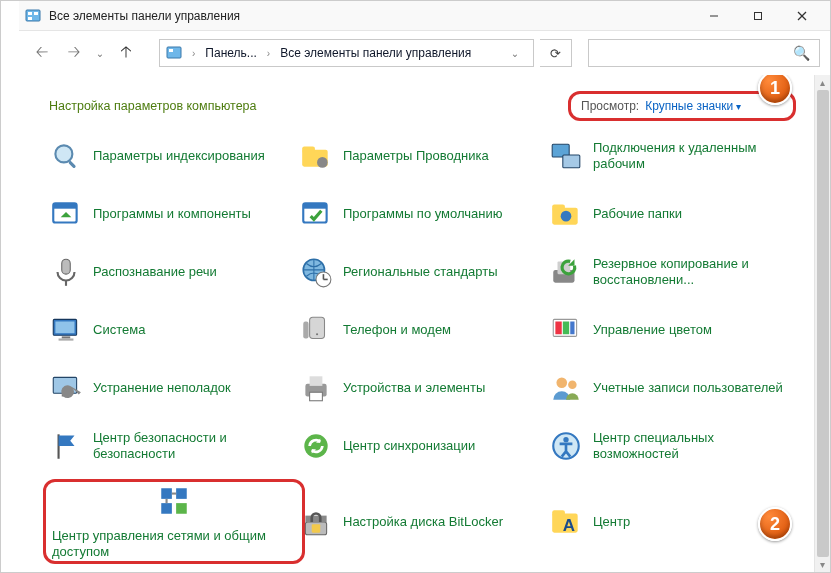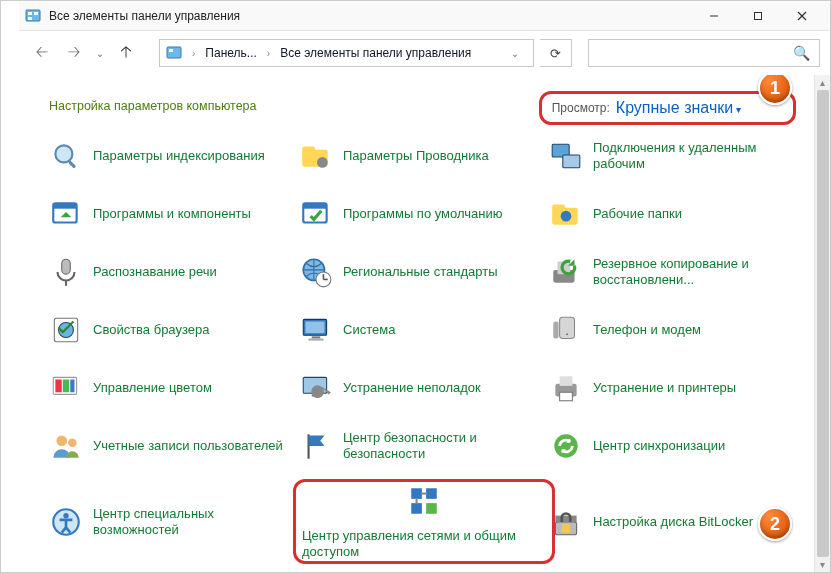--- a/index.html
+++ b/index.html
@@ -24,21 +24,21 @@
   .addr-drop { width: 24px; display:flex; justify-content:center; color:#777; font-size:10px; }
   .refresh-wrap { width: 32px; height: 28px; border:1px solid #c9c9c9; border-left:none; display:flex;align-items:center;justify-content:center;color:#444;font-size:13px;}
   .search-wrap { width: 232px; height: 28px; border: 1px solid #c9c9c9; margin-left: 10px; display:flex;align-items:center;justify-content:flex-end;padding:0 8px;color:#555;}
   .search-wrap .mag { font-size: 14px; }
 
   
   .content { padding: 24px 18px 10px 30px; flex: 1; overflow: hidden; position: relative; }
   .heading { font-size: 12.5px; color: #4d7c0f; margin-bottom: 6px; }
   .viewbox { position: absolute; right: 34px; top: 16px; border: 3px solid #d92f2f; border-radius: 12px; padding: 5px 52px 5px 10px; display: flex; align-items: center; gap: 6px; }
   .viewlabel { font-size: 12px; color: #555; }
-  .viewlink { font-size: 16px; color: #0a63c4; cursor: pointer; }
+  .viewlink { font-size: 12px; color: #0a63c4; cursor: pointer; }
   .viewlink::after { content: " ▾"; font-size: 10px; }
 
   .badge { position: absolute; width: 34px; height: 34px; border-radius: 50%; background: radial-gradient(circle at 30% 25%, #ff8a3a, #d34a00); color: #fff; font-weight: bold; font-size: 18px; display:flex;align-items:center;justify-content:center; box-shadow: inset 0 -3px 4px rgba(0,0,0,0.25), 0 1px 3px rgba(0,0,0,0.4); border: 2px solid #fff; }
   .badge1 { right: 38px; top: -4px; }
   .badge2 { right: 38px; top: 432px; }
 
   
   .grid { display: grid; grid-template-columns: repeat(3, 250px); margin-top: 20px; row-gap: 12px; column-gap: 0px; }
   .item { display:flex; align-items: center; gap: 10px; cursor: pointer; min-height: 46px; padding: 2px 0; border-radius: 8px; }
   .item .ico { width: 34px; height: 34px; flex-shrink: 0; display:flex;align-items:center;justify-content:center; }
@@ -206,30 +206,20 @@
               <rect x="8" y="6" width="12" height="12" rx="1" fill="#cfcfcf"></rect>
               <path d="M24 10 a6 6 0 1 1 -4 -4" fill="none" stroke="#3ca23c" stroke-width="3"></path>
               <path d="M24 4 v6 h-6 z" fill="#3ca23c"></path>
             </svg>
           </div>
           <div class="lbl">Резервное копирование и восстановлени...</div>
         </div>
         <div class="item">
           <div class="ico">
             <svg viewBox="0 0 32 32" width="34" height="34">
-              <rect x="5" y="5" width="22" height="22" rx="2" fill="#fff" stroke="#777"></rect>
-              <circle cx="16" cy="16" r="7" fill="#6cb4e4" stroke="#246"></circle>
-              <path d="M9 14 l4 4 l10 -10" fill="none" stroke="#2a8a2a" stroke-width="2"></path>
-            </svg>
-          </div>
-          <div class="lbl">Свойства браузера</div>
-        </div>
-        <div class="item">
-          <div class="ico">
-            <svg viewBox="0 0 32 32" width="34" height="34">
               <rect x="4" y="6" width="22" height="15" rx="1" fill="#3478c0" stroke="#14365c"></rect>
               <rect x="6" y="8" width="18" height="11" fill="#8fc3ea"></rect>
               <rect x="12" y="22" width="8" height="2" fill="#777"></rect>
               <rect x="9" y="24" width="14" height="2" fill="#aaa"></rect>
             </svg>
           </div>
           <div class="lbl">Система</div>
         </div>
         <div class="item">
           <div class="ico">
@@ -263,21 +253,21 @@
           <div class="lbl">Устранение неполадок</div>
         </div>
         <div class="item">
           <div class="ico">
             <svg viewBox="0 0 32 32" width="34" height="34">
               <rect x="6" y="12" width="20" height="12" rx="2" fill="#999"></rect>
               <rect x="10" y="5" width="12" height="9" fill="#ddd"></rect>
               <rect x="10" y="20" width="12" height="8" fill="#fff" stroke="#777"></rect>
             </svg>
           </div>
-          <div class="lbl">Устранение и принтеры</div>
+          <div class="lbl">Устройства и элементы</div>
         </div>
         <div class="item">
           <div class="ico">
             <svg viewBox="0 0 32 32" width="34" height="34">
               <circle cx="12" cy="11" r="5" fill="#f1b56e"></circle>
               <path d="M4 27 a8 8 0 0 1 16 0 z" fill="#5c9bd1"></path>
               <circle cx="22" cy="13" r="4" fill="#f1b56e"></circle>
               <path d="M16 27 a6 6 0 0 1 12 0 z" fill="#8a5"></path>
             </svg>
           </div>

